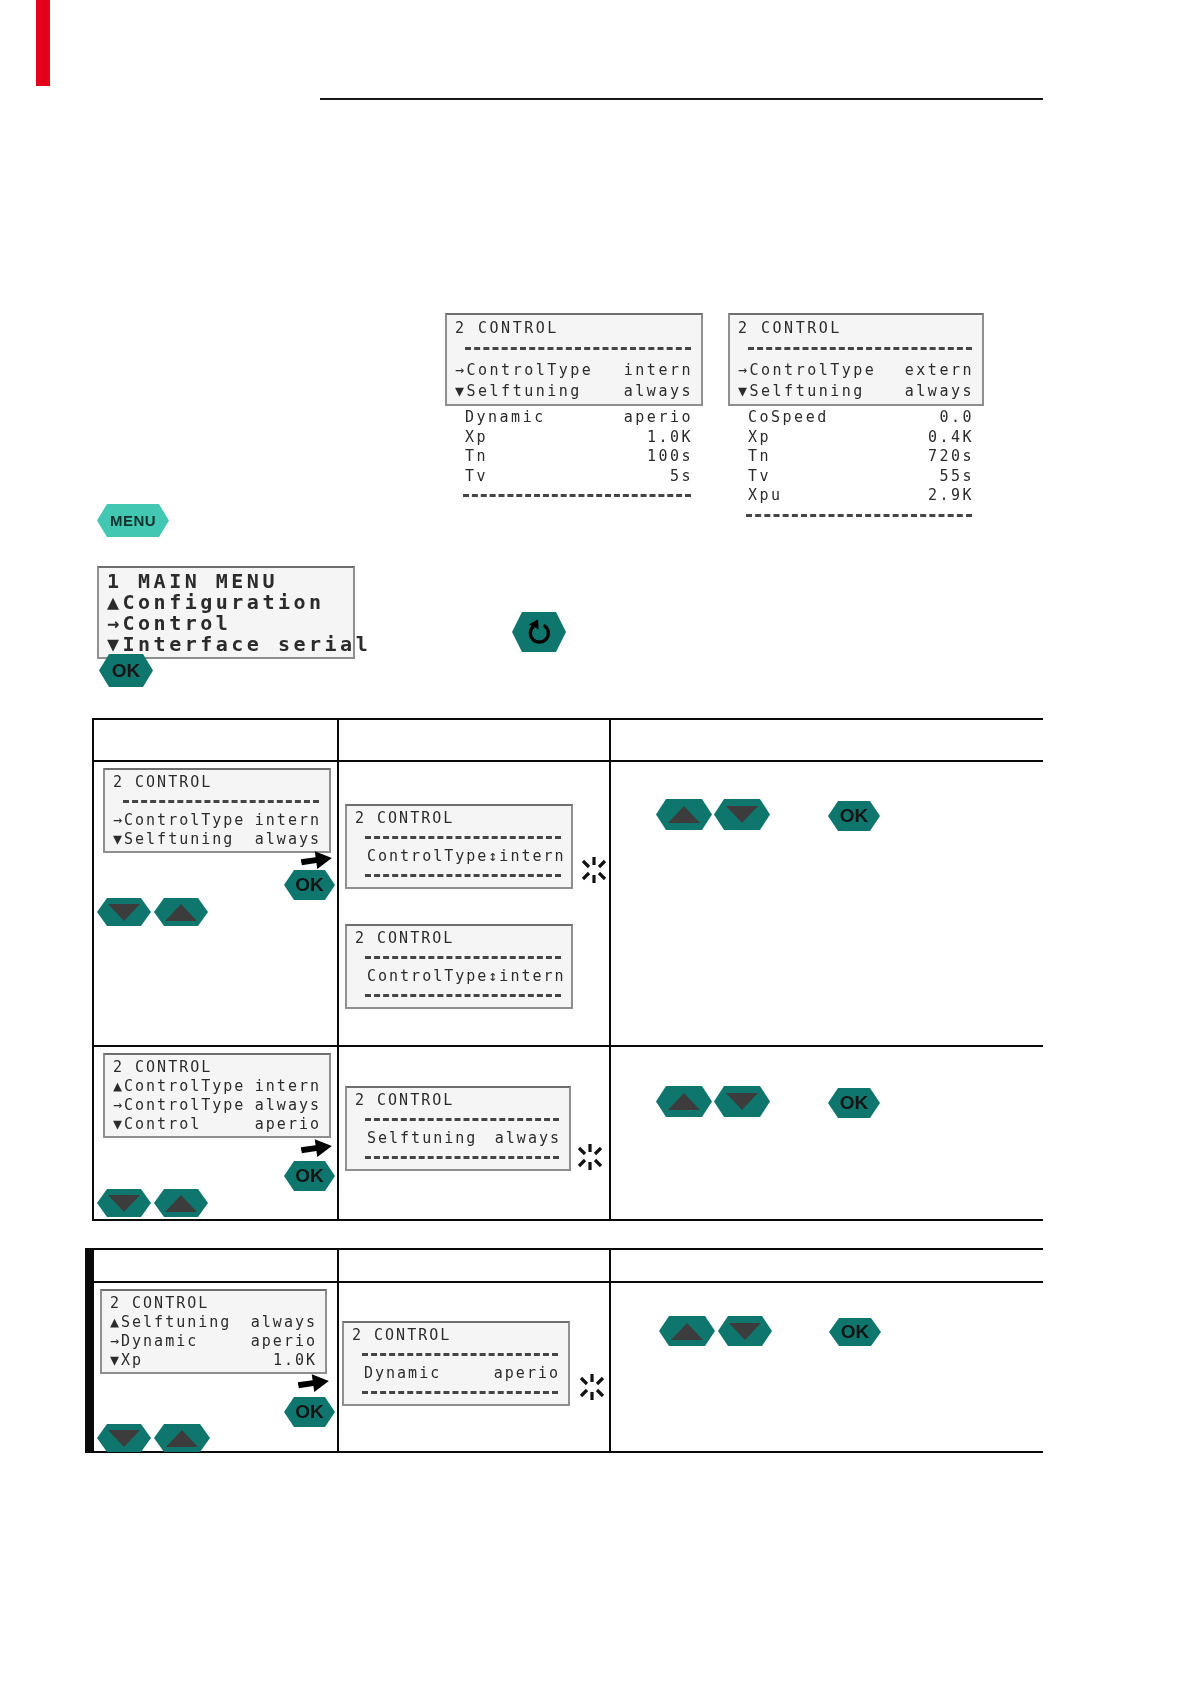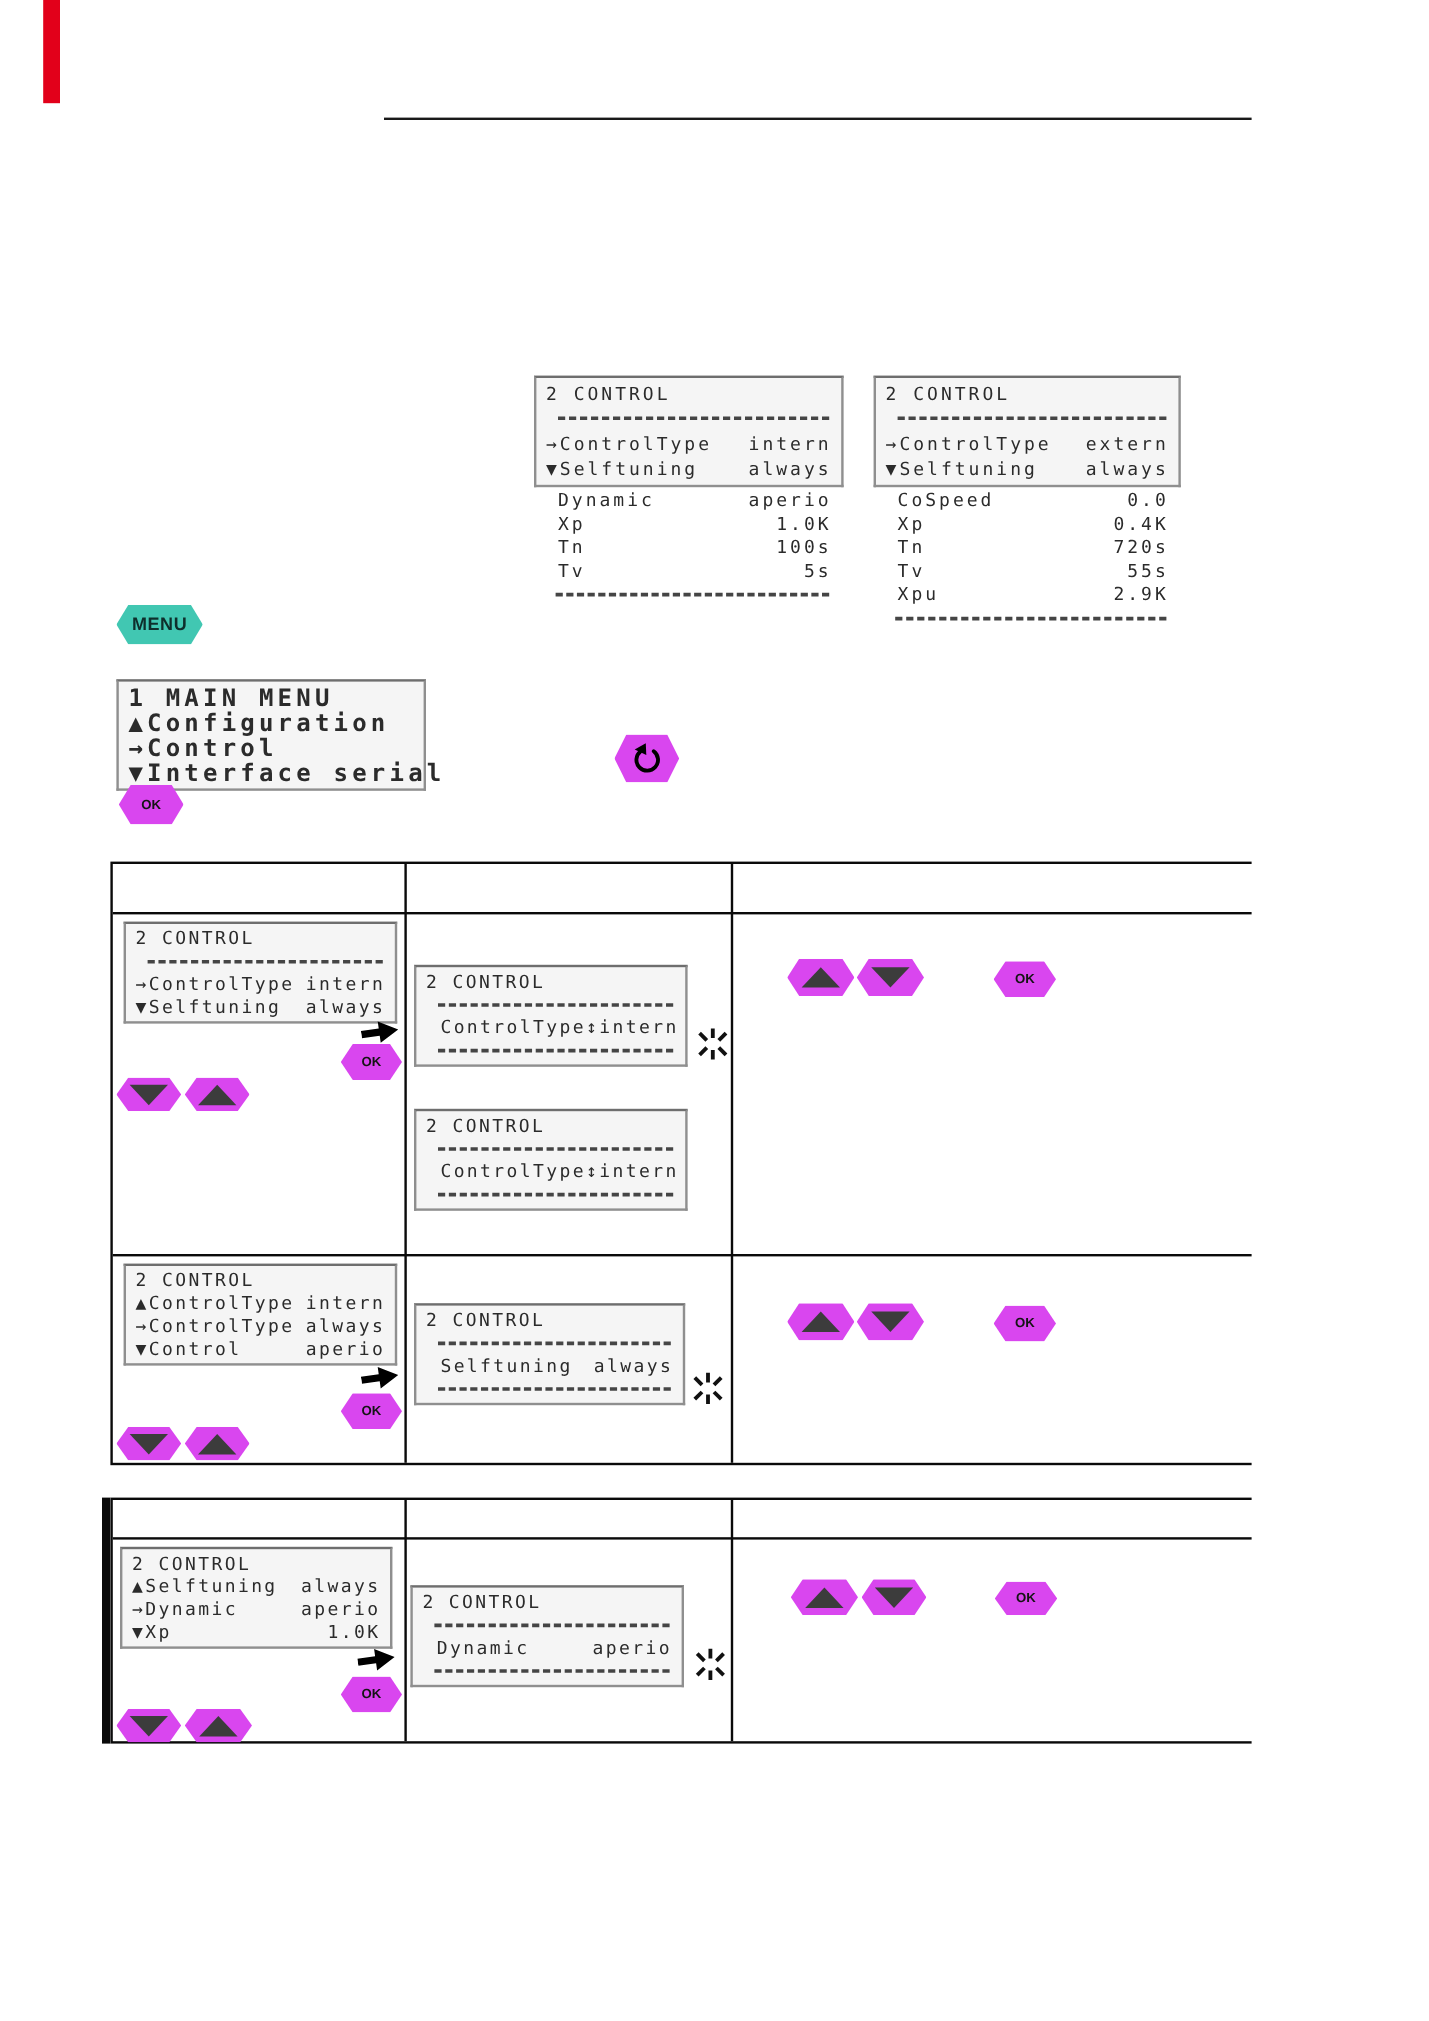--- a/index.html
+++ b/index.html
@@ -35,22 +35,22 @@
   .top .lcd-dash, .open .lcd-dash { height:21px; }
   .lcd-dash::after {
     content:""; position:absolute; left:10px; right:2px; top:8px;
     border-top:3px dashed #454545;
   }
 
   
   .hex {
     position:absolute; box-sizing:border-box;
     clip-path:polygon(10px 0, calc(100% - 10px) 0, 100% 50%, calc(100% - 10px) 100%, 10px 100%, 0 50%);
-    background:#d946ef; display:flex; align-items:center; justify-content:center;
-    font-family:"Liberation Sans", sans-serif; font-weight:700; font-size:11px; color:#141414;
+    background:#0f766e; display:flex; align-items:center; justify-content:center;
+    font-family:"Liberation Sans", sans-serif; font-weight:700; font-size:19px; color:#141414;
   }
   .hex.teal { background:#41c7b2; color:#0e2f2c; font-size:15px; letter-spacing:0.5px; }
   .tri-up {
     width:0; height:0; border-left:16px solid transparent; border-right:16px solid transparent;
     border-bottom:17px solid #3c3c3c;
   }
   .tri-down {
     width:0; height:0; border-left:16px solid transparent; border-right:16px solid transparent;
     border-top:17px solid #3c3c3c;
   }

